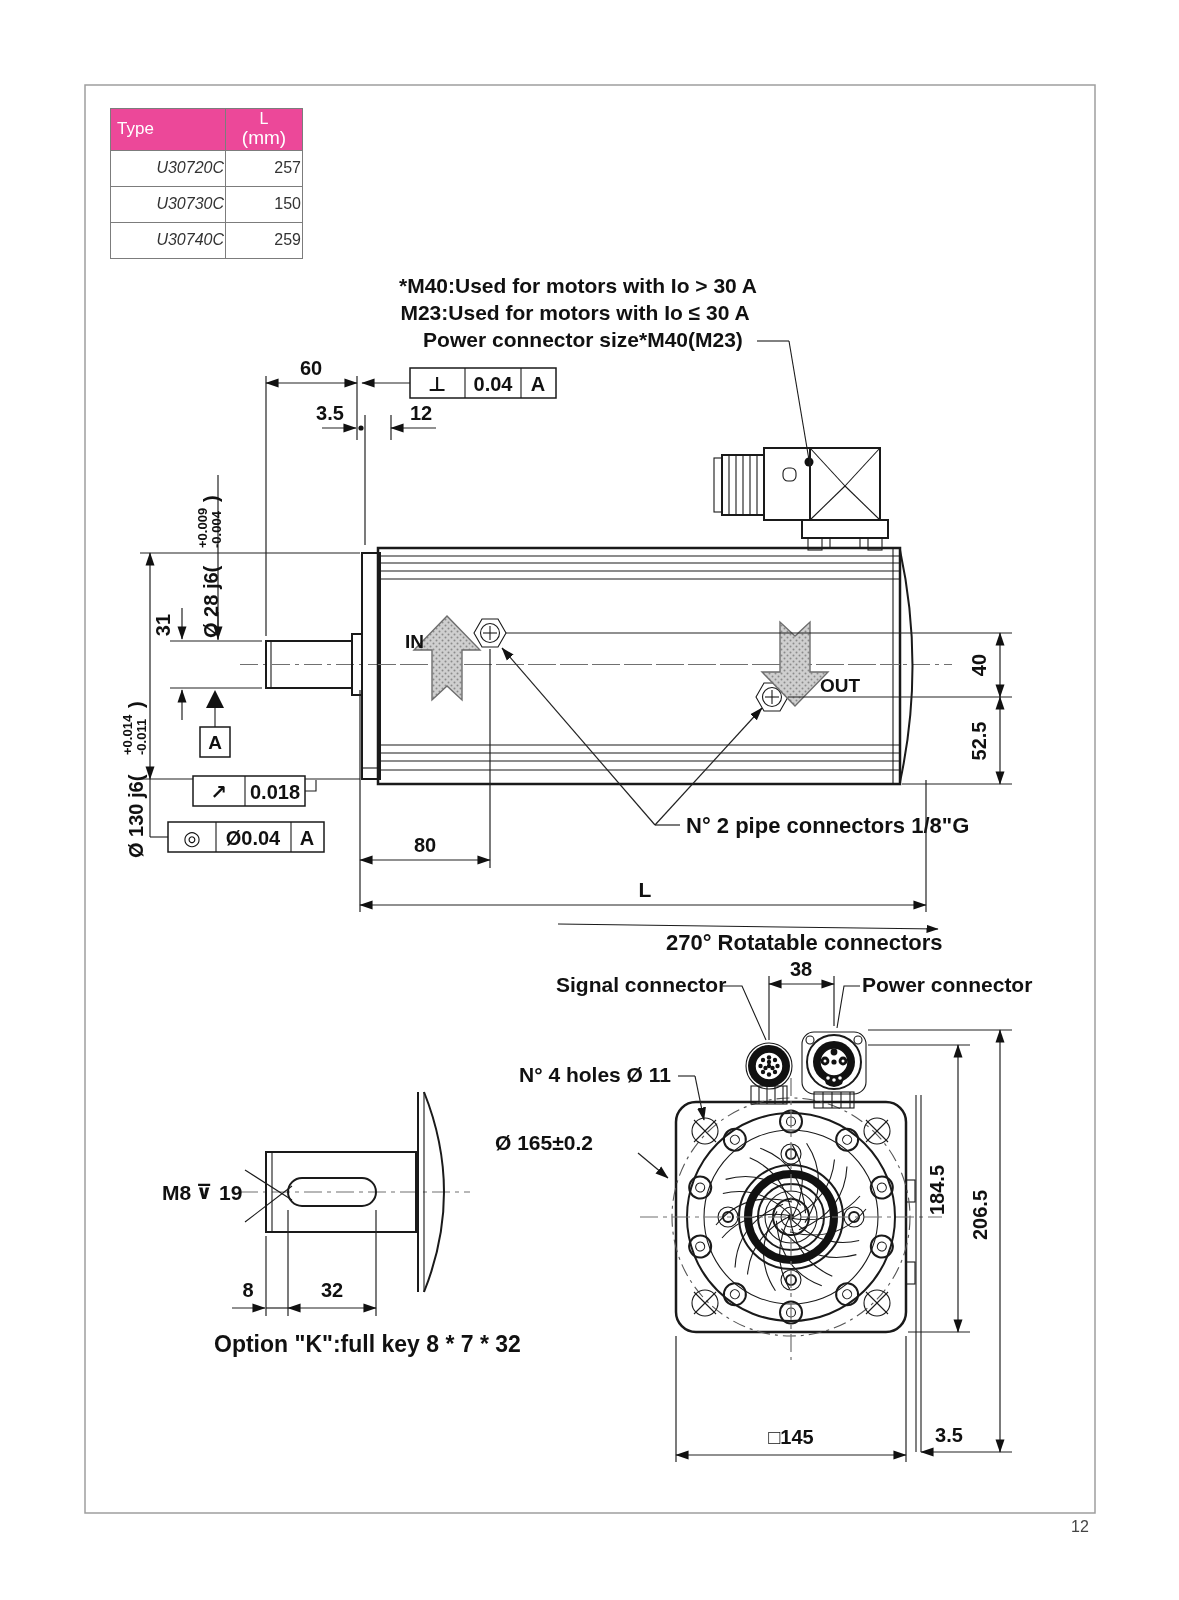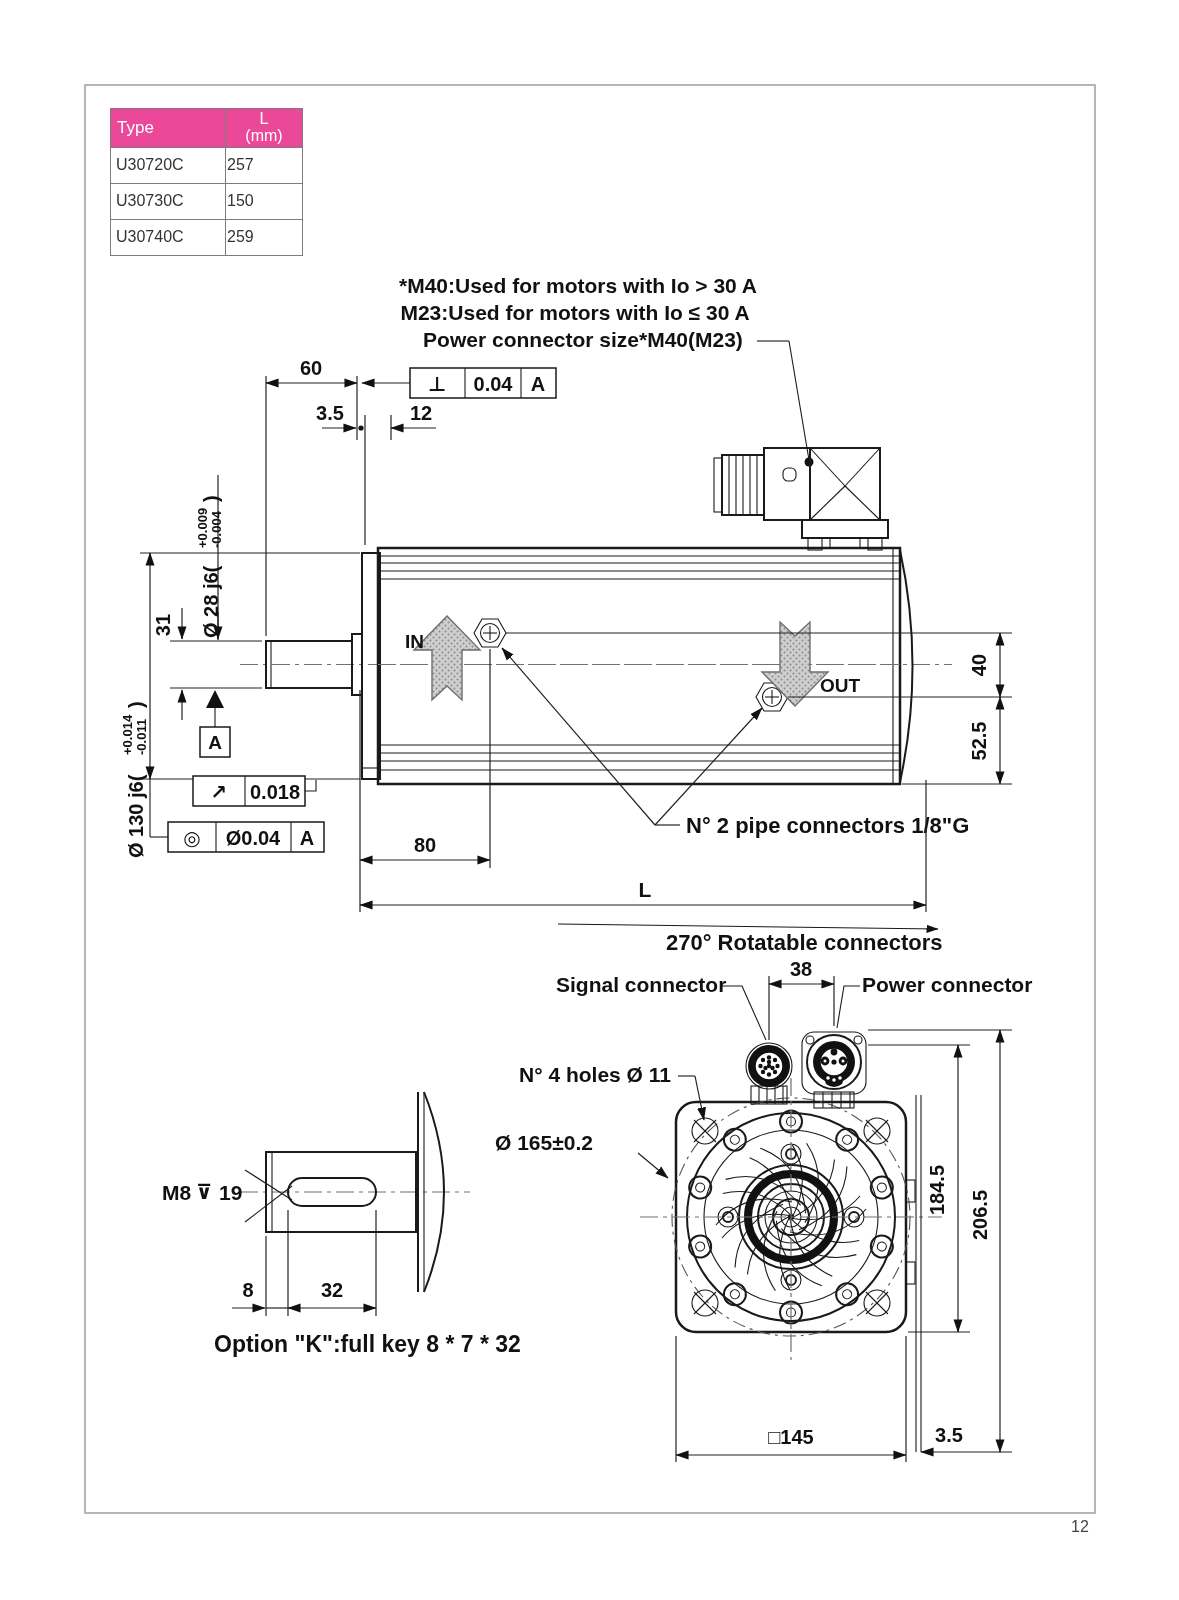--- a/index.html
+++ b/index.html
@@ -22,24 +22,24 @@
   .ts{font:bold 13px "Liberation Sans",sans-serif;}
   .tsym{font:bold 20px "DejaVu Sans",sans-serif;}
   .tpage{font:16px "Liberation Sans",sans-serif;fill:#444;}
   
   #type-table{position:absolute;left:110px;top:108px;border-collapse:collapse;
               font-size:16px;color:#333;}
   #type-table th,#type-table td{border:1px solid #7c7c7c;}
   #type-table thead th{background:#ec4899;color:#fff;font-weight:normal;}
   #type-table th.c-type{width:102px;text-align:left;padding:6px 6px;font-size:17px;}
   #type-table th.c-l{width:76px;text-align:center;padding:2px 0;font-size:16px;line-height:1.05;}
-  #type-table th.c-l .unit{font-size:16px;display:block;}
+  #type-table th.c-l .unit{font-size:19px;display:block;}
   #type-table td{height:33px;}
-  #type-table td.v-type{padding-left:5px;text-align:left;}
-  #type-table td.v-l{text-align:left;}
+  #type-table td.v-type{padding-left:5px;text-align:right;font-style:italic;}
+  #type-table td.v-l{text-align:right;}
 </style>
 </head>
 <body>
 
 <div id="canvas">
 
 <svg width="1179" height="1600" viewBox="0 0 1179 1600">
   <defs>
     <marker id="ar" viewBox="0 0 10 10" refX="9.5" refY="5" markerWidth="11" markerHeight="11" orient="auto-start-reverse">
       <path d="M0,1.6 L10,5 L0,8.4 z" fill="#111"></path>

